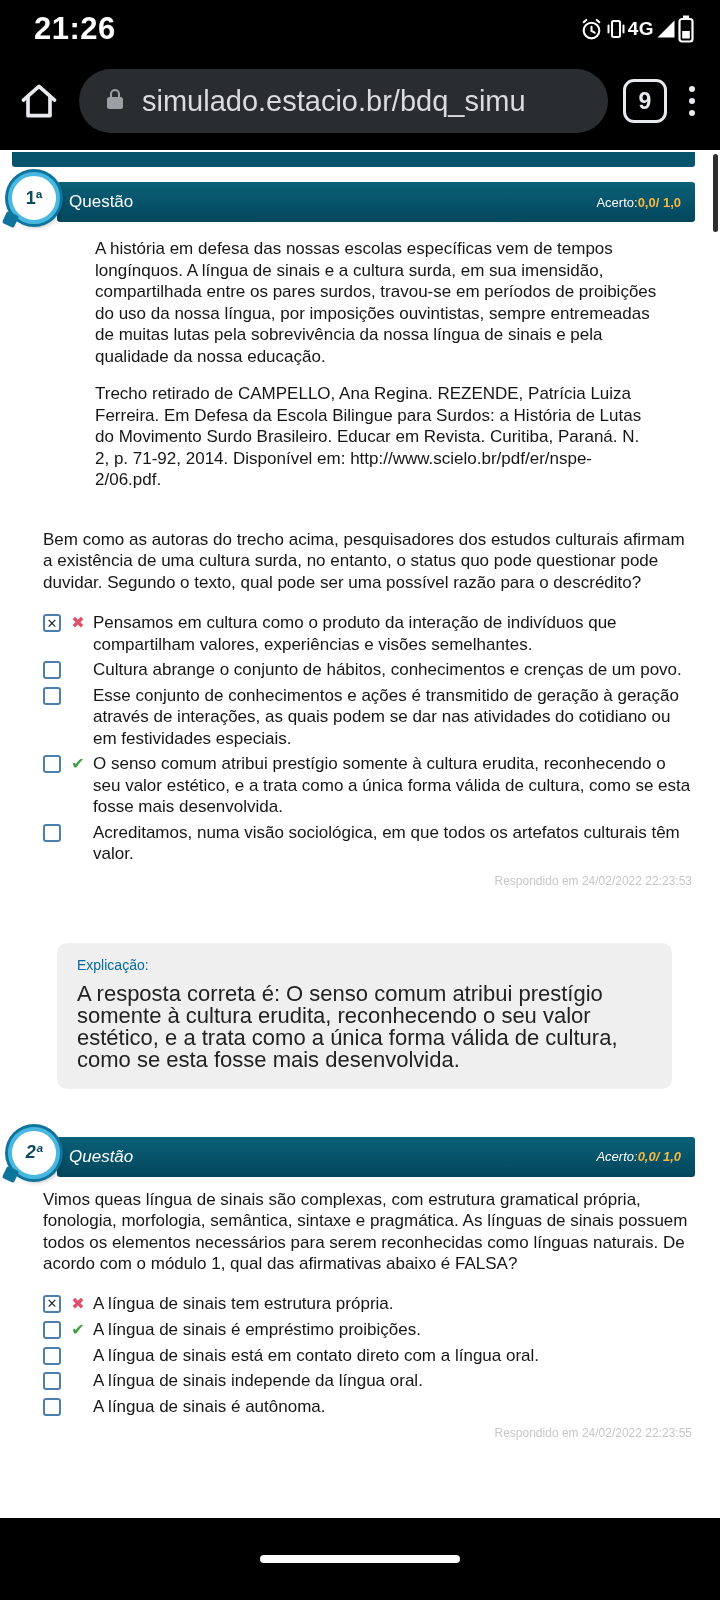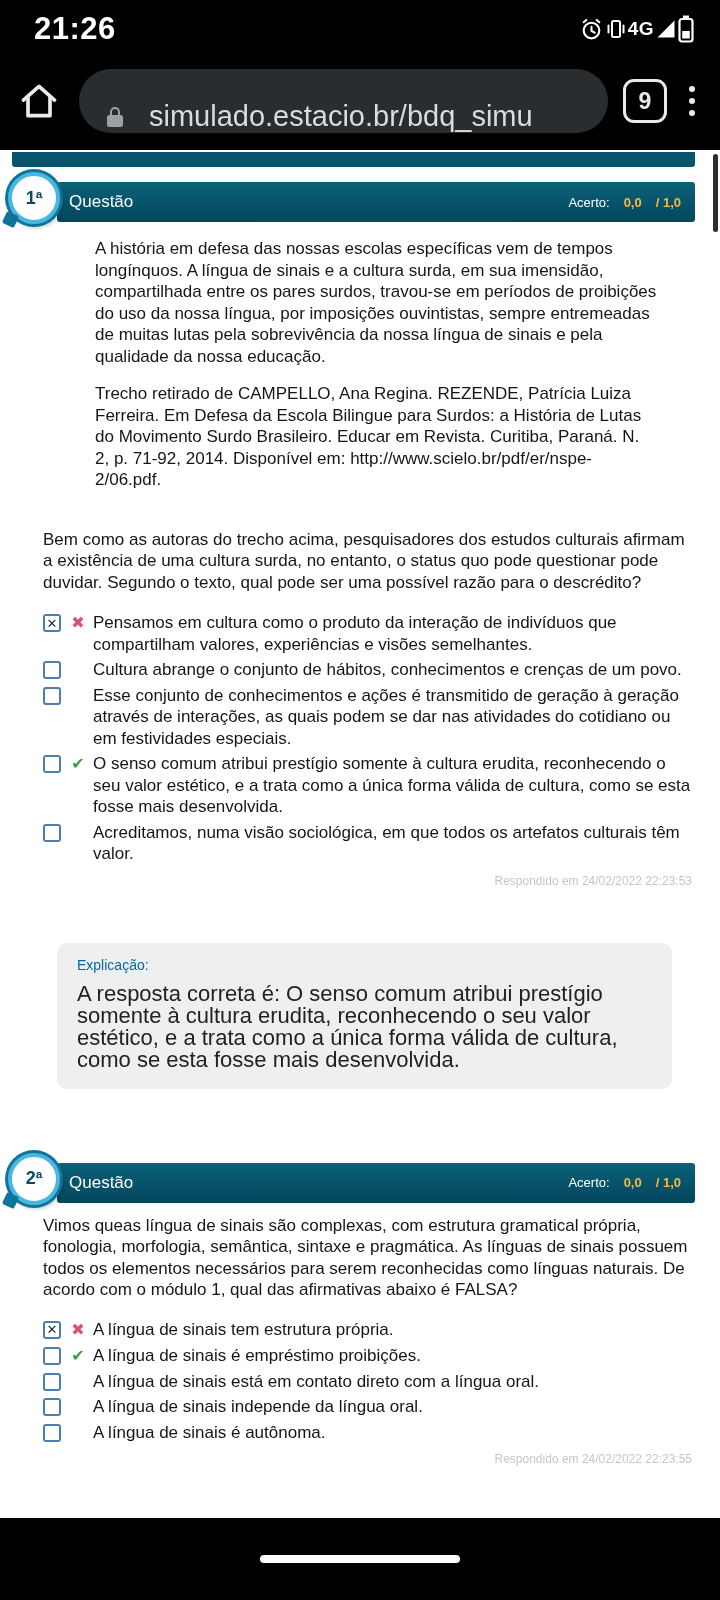--- a/index.html
+++ b/index.html
@@ -17,40 +17,40 @@
   .status-time { font-size:31px; font-weight:700; letter-spacing:.5px; }
   .status-icons { display:flex; align-items:center; }
   .status-icons svg { display:block; }
   .net-label { font-size:19px; font-weight:700; letter-spacing:.5px; }
 
   
   .toolbar { height:92px; background:#000; display:flex; align-items:center;
     padding:0 18px 6px 14px; gap:15px; flex:0 0 auto; }
   .home-btn { width:50px; height:50px; display:flex; align-items:center; justify-content:center; }
   .omnibox { flex:1; min-width:0; height:64px; background:#2a2d30; border-radius:32px;
-    display:flex; align-items:flex-end; padding:0 24px; gap:22px; }
+    display:flex; align-items:center; padding:0 24px; gap:15px; }
   .omnibox-url { color:#d9dbdc; font-size:29px; white-space:nowrap; overflow:hidden; }
   .tab-btn { width:44px; height:44px; border:3.5px solid #e8eaed; border-radius:11px;
     color:#e8eaed; font-size:23px; font-weight:700;
     display:flex; align-items:center; justify-content:center; flex:0 0 auto; }
   .menu-btn { width:20px; display:flex; flex-direction:column; align-items:center; gap:6px; }
   .menu-btn i { width:6px; height:6px; border-radius:50%; background:#e8eaed; }
 
   
   .content { flex:1 1 auto; background:#fff; position:relative; overflow:hidden; }
   .scroll-thumb { position:absolute; top:4px; right:2px; width:5px; height:78px;
     background:#2d2d2d; border-radius:3px; z-index:5; }
   .top-strip { height:15px; background:#07556d; margin:2px 25px 0 12px; border-radius:0 0 3px 3px; }
 
   .q-header { position:relative; margin:15px 25px 0 0; height:40px; }
   .q-bar { margin-left:57px; height:40px; background:linear-gradient(#0b6178,#03465d);
     display:flex; align-items:center; justify-content:space-between;
     padding:0 14px 0 12px; border-radius:3px; }
   .q-title { color:#fff; font-size:17px; }
-  .q-score { font-size:13px; color:#fff; display:flex; gap:14px; align-items:baseline; }
+  .q-score { font-size:13px; color:#fff; display:flex; gap:0; align-items:baseline; }
   .q-score .val, .q-score .tot { color:#f5b942; font-weight:700; }
   .q-badge { position:absolute; left:8px; top:-10px; width:52px; height:52px; border-radius:50%;
     background:#fff; border:4px solid #49b8e0; box-shadow:0 0 0 3px #0f749c, 2px 3px 5px rgba(0,0,0,.3);
     display:flex; align-items:center; justify-content:center;
     font-size:18px; font-weight:700; color:#0c4a60; z-index:2; }
   .q-badge::after { content:""; position:absolute; left:-8px; bottom:-6px; width:13px; height:13px;
     background:#0f749c; transform:rotate(25deg); border-radius:2px; z-index:-1; }
 
   .q-body { padding:0 28px 0 43px; color:#161616; }
   .passage  { margin:16px 35px 0 52px; font-size:17px; line-height:21.5px; }
@@ -67,21 +67,21 @@
   .mark.correct { color:#3f9e3f; }
   .option-text { margin-left:2px; font-size:17px; line-height:21.5px; }
 
   .answered { margin-top:9px; text-align:right; color:#c6c6c6; font-size:12px; }
 
   .explain-box { margin:55px 48px 0 57px; background:#efefef; border-radius:10px;
     padding:14px 20px 18px; }
   .explain-label { color:#0369a1; font-size:14px; margin-bottom:10px; }
   .explain-text { font-size:22px; line-height:22px; color:#222; }
 
-  .q2-header { margin-top:74px; }
+  .q2-header { margin-top:48px;font-style:italic; }
   .prompt-q2 { margin:12px 0 0 0; font-size:17px; line-height:21.5px; }
   .options-q2 { margin-top:18px; gap:4px; }
 
   
   .bottom-nav { height:82px; background:#000; flex:0 0 auto;
     display:flex; align-items:center; justify-content:center; }
   .gesture-pill { width:200px; height:8px; border-radius:4px; background:#fff; }
 </style>
 </head>
 <body>

